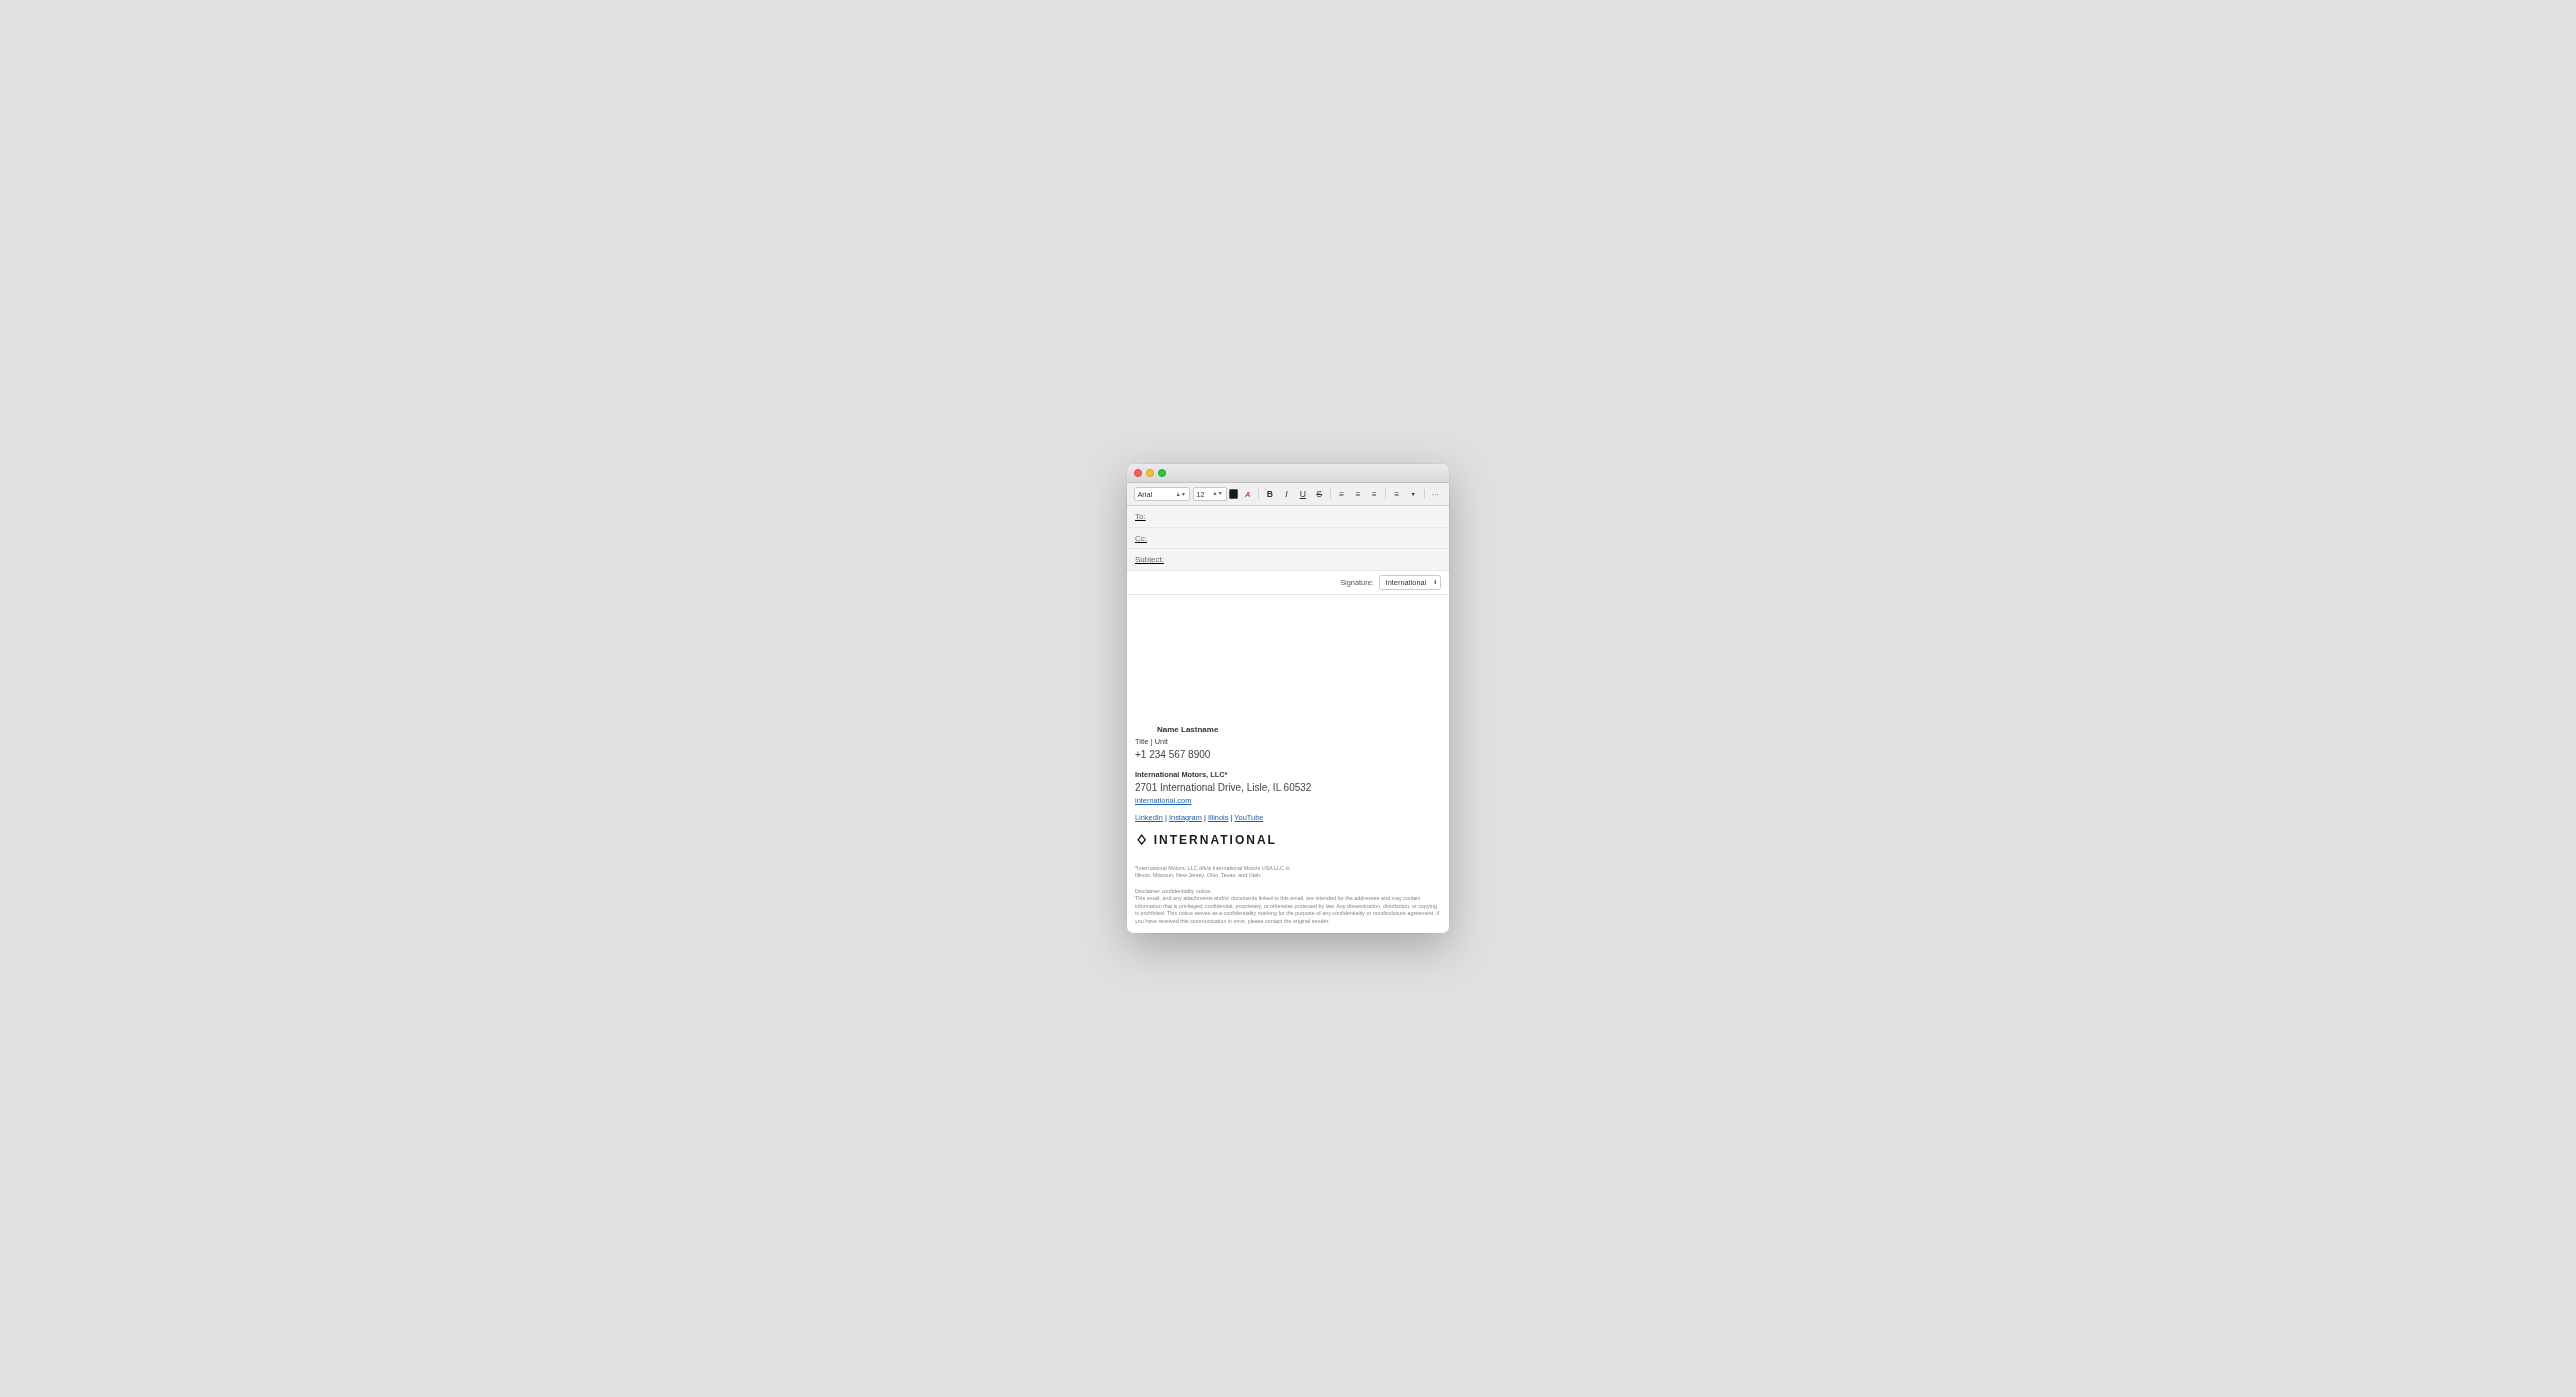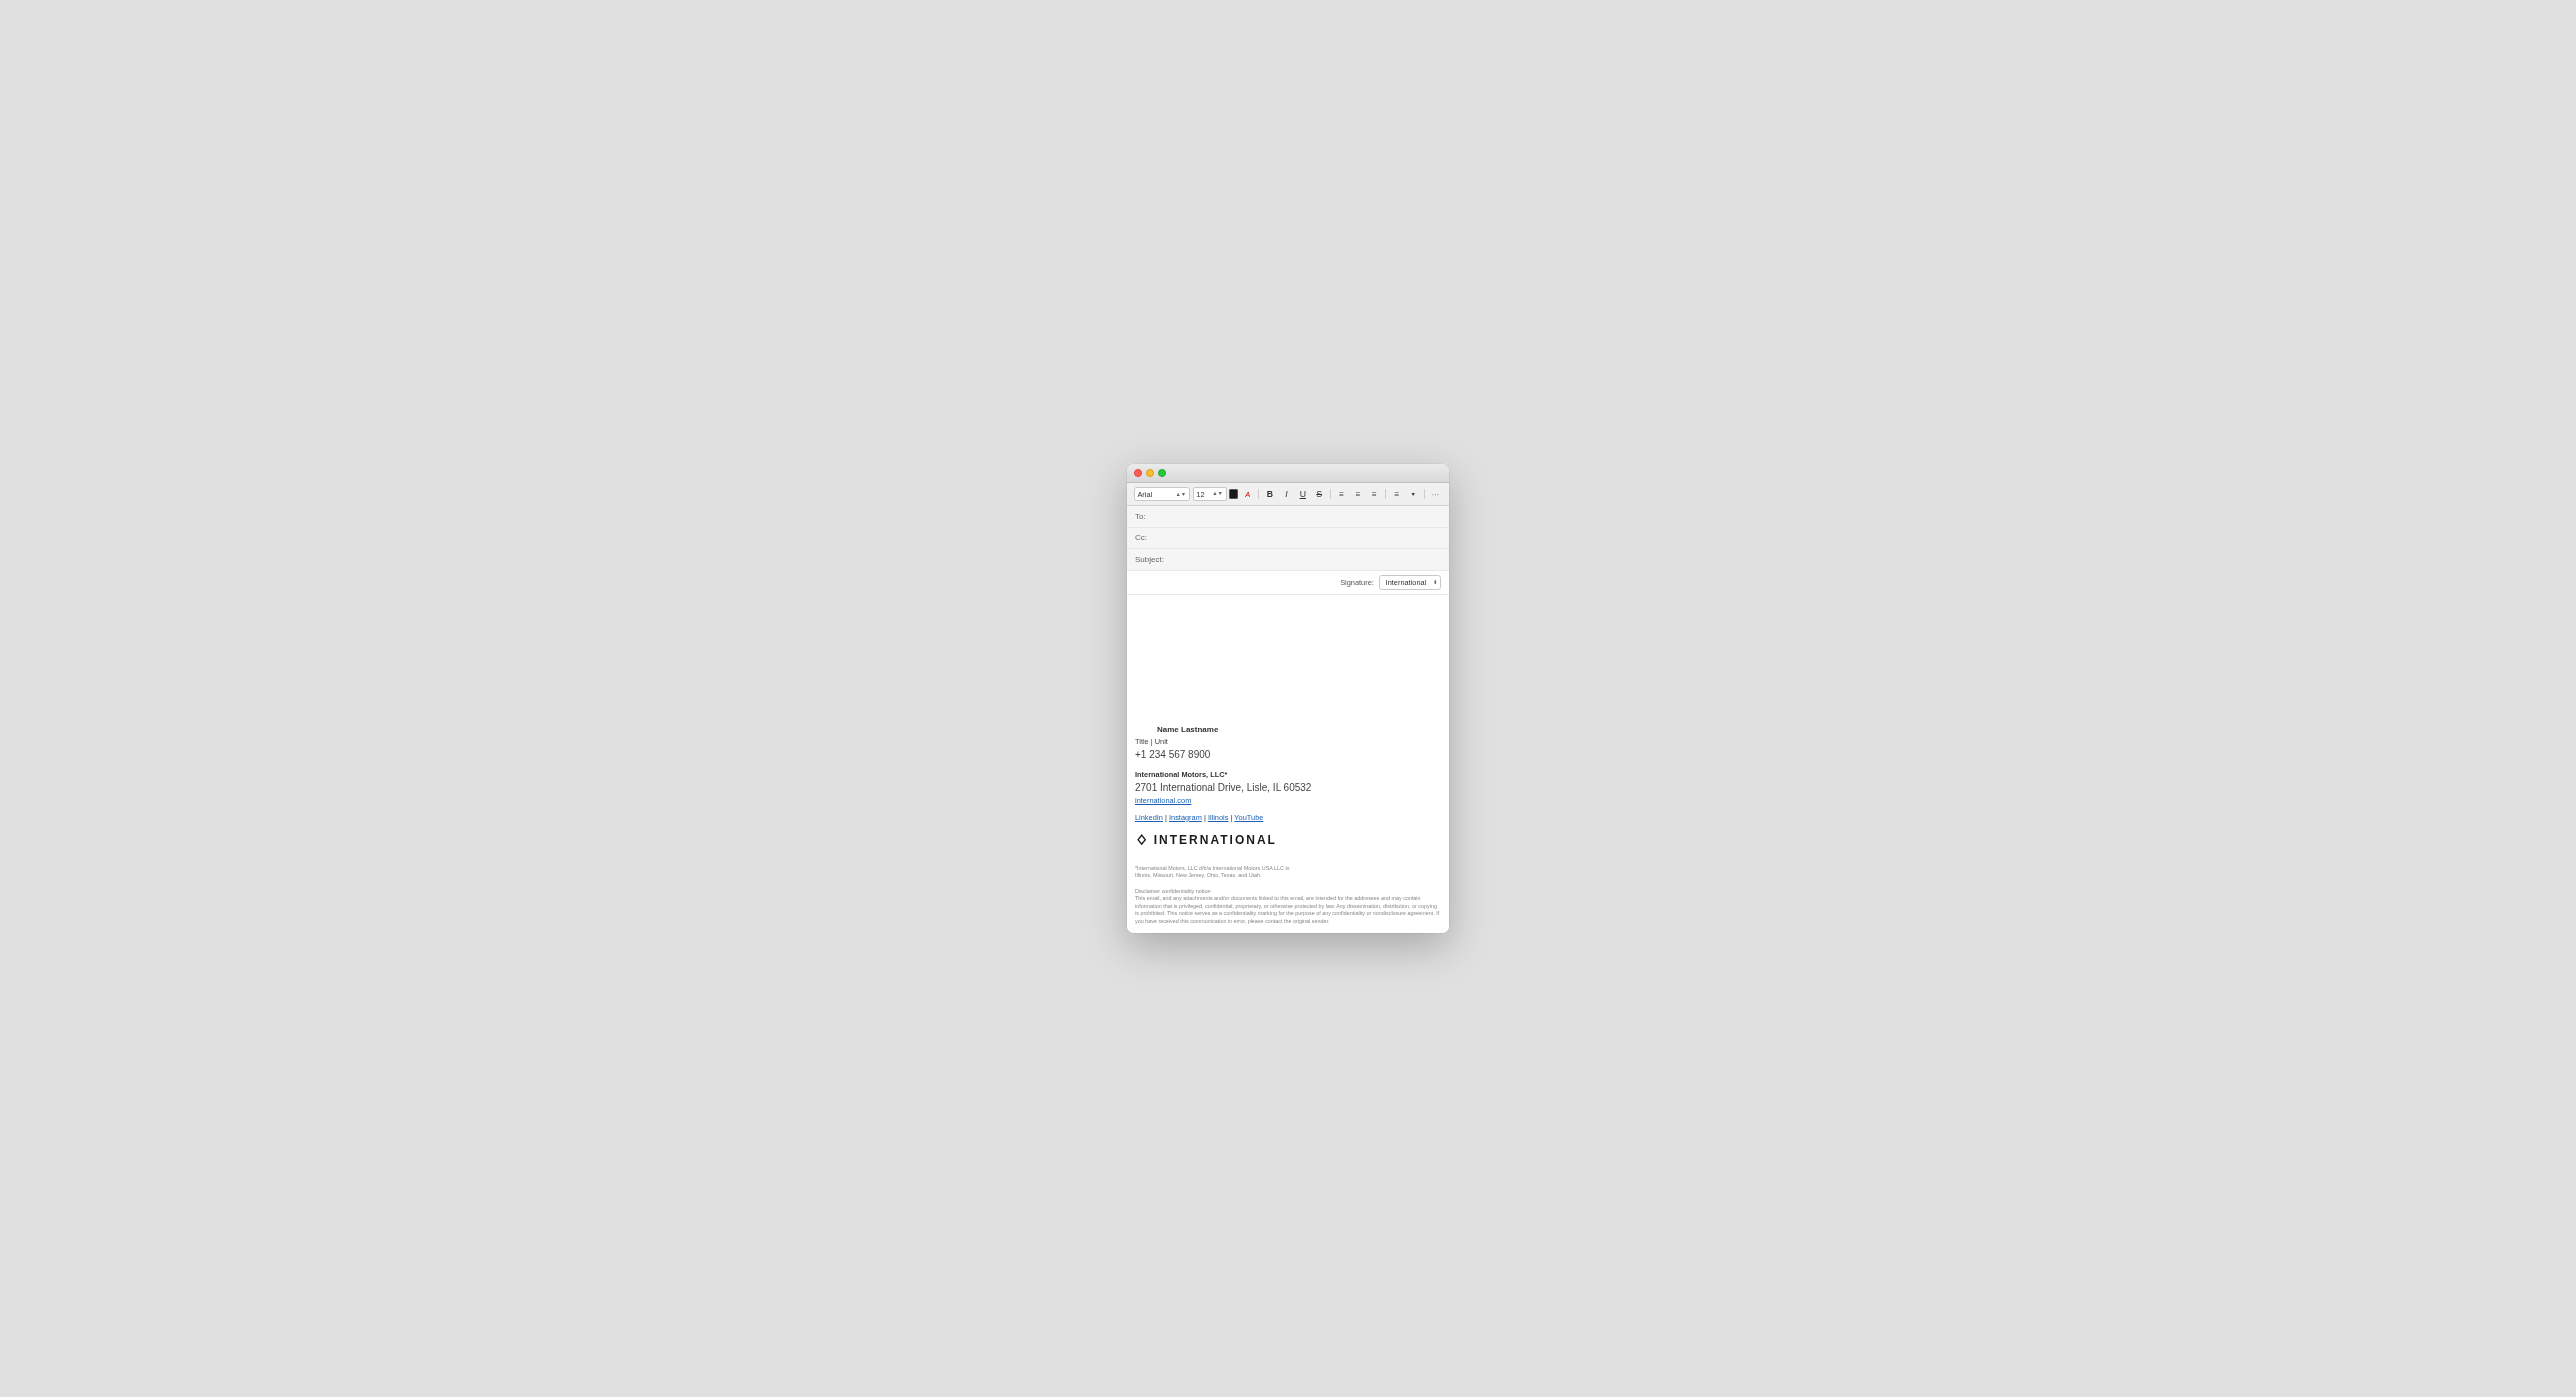--- a/index.html
+++ b/index.html
@@ -104,23 +104,25 @@
 
     .toolbar-separator {
       width: 0.7px;
       height: 10.7px;
       background: #ccc;
       margin: 0 1.3px;
     }
 
     .email-field {
       display: flex;
+      align-items: center;
       padding: 5.4px 8px;
       border-bottom: 0.7px solid #e8e8e8;
       min-height: 21.5px;
+      text-decoration: underline;
     }
 
     .field-label {
       font-size: 8px;
       color: #666;
       width: 34px;
       flex-shrink: 0;
     }
 
     .field-input {

